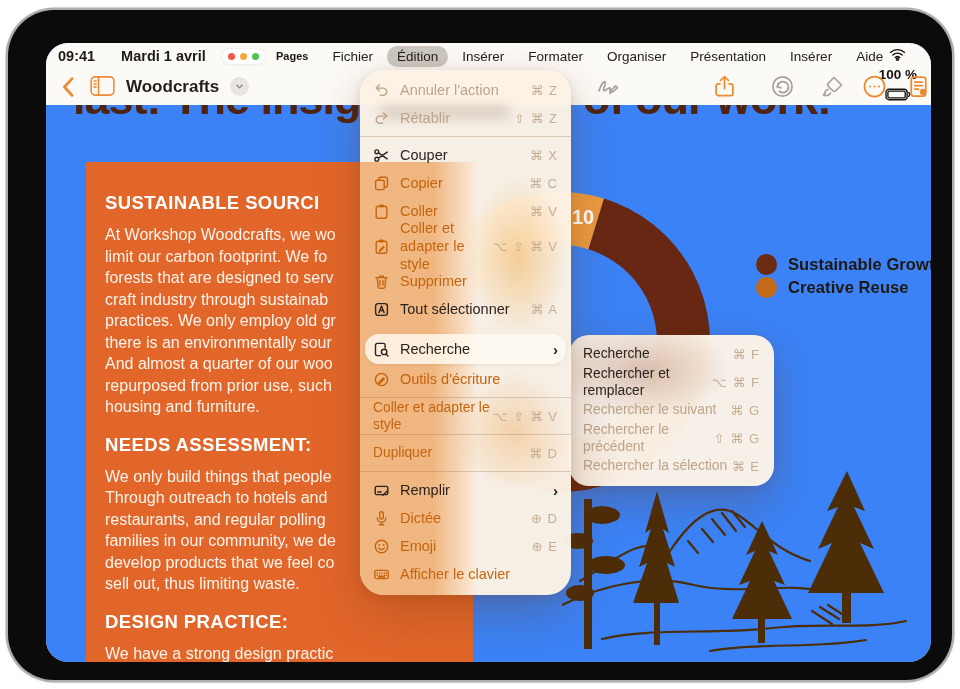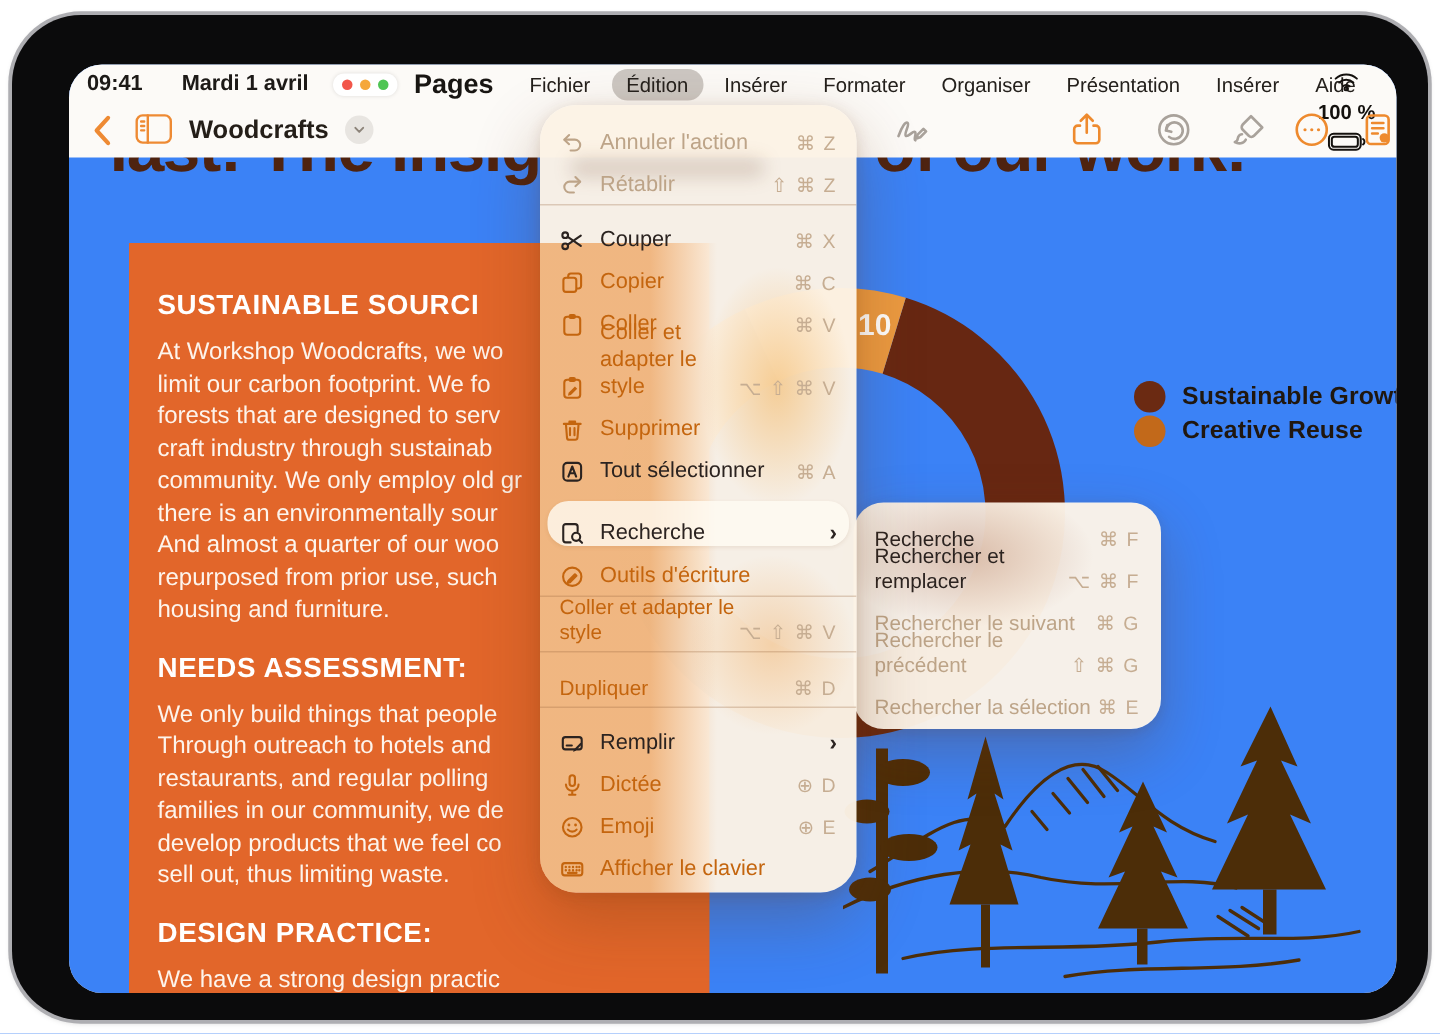--- a/index.html
+++ b/index.html
@@ -17,21 +17,21 @@
   
   .topchrome { position:absolute; left:0; top:0; width:100%; height:62px; background:#fcfaf7; z-index:40; }
   .statusrow { position:absolute; left:0; top:0; width:100%; height:26px; }
   .timegroup { position:absolute; left:12px; top:5px; display:flex; gap:26px; align-items:center;
                font-size:14.5px; color:#1d1a17; }
   .time { font-weight:700; } .date { font-weight:600; }
   .winpill { position:absolute; left:176px; top:6px; height:15px; padding:0 6px; border-radius:9px;
              background:#ffffff; box-shadow:0 0 3px rgba(0,0,0,.12); display:flex; gap:5px; align-items:center; }
   .windot { width:7px; height:7px; border-radius:50%; }
   .menubar { position:absolute; left:220px; top:0; height:26px; display:flex; align-items:center; gap:4px; }
-  .mb-app { font-weight:700; font-size:18px; color:#181512; padding:3px 10px; }
+  .mb-app { font-weight:700; font-size:11px; color:#181512; padding:3px 10px; }
   .mb-item { font-weight:400; font-size:13.5px; color:#24201c; padding:3px 10px; border-radius:12px; }
   .mb-item.active { background:rgba(92,82,72,.30); }
   .statusright { position:absolute; right:14px; top:5px; display:flex; gap:6px; align-items:center; color:#14110e;flex-direction:column; }
   .statusright .pct { font-size:13.5px; font-weight:600; }
   .statusright svg { display:block; }
 
   .toolbarrow { position:absolute; left:0; top:26px; width:100%; height:36px; }
   .tb-back { position:absolute; left:10px; top:5px; width:26px; height:26px; color:#ee8a33; }
   .tb-doc { position:absolute; left:44px; top:6px; width:25px; height:22px; color:#ee8a33; }
   .tb-title { position:absolute; left:80px; top:8px; font-size:17px; font-weight:700; color:#241e18; }
@@ -62,21 +62,21 @@
 
   .forest { position:absolute; left:516px; top:420px; width:356px; height:197px; z-index:4; color:#4c2d08; }
 
   
   .menu { position:absolute; left:314px; top:27px; width:211px; border-radius:24px;
           background:rgba(252,243,229,.97); z-index:60; padding:6px 0 7px;
           box-shadow:0 18px 45px rgba(110,55,15,.30), 0 2px 10px rgba(110,55,15,.14); overflow:hidden; }
   .menu-layer { position:absolute; inset:0; pointer-events:none; }
   .blob { position:absolute; }
   .menu-content { position:relative; }
-  .menu-item { display:flex; align-items:flex-end; padding:0 13px; height:28px; }
+  .menu-item { display:flex; align-items:center; padding:0 13px; height:28px; }
   .menu-item.two-line { height:42px; }
   .menu-item.highlight { background:rgba(255,251,243,.80); border-radius:14px; margin:1px 5px; height:30px;
                          padding:0 8px; box-shadow:0 1px 3px rgba(120,70,20,.10); }
   .mi-icon { width:27px; flex:none; height:17px; }
   .mi-icon svg { width:17px; height:17px; display:block; }
   .mi-label { flex:1; font-size:14.5px; line-height:1.25; }
   .no-icon .mi-label { font-size:13.8px; }
   .mi-short { font-size:13px; letter-spacing:1px; color:#c6ad92; white-space:nowrap; }
   .mi-chev { font-size:15px; font-weight:600; margin-left:6px; }
   .st-disabled .mi-label, .st-disabled .mi-icon { color:#bda488; }
@@ -103,21 +103,21 @@
         <div class="headline-frag" style="left:27px">last! The insig</div>
         <div class="headline-frag" style="left:537px">of our work!</div>
 
         <div class="orangebox" id="orangebox">
             <div class="sec-h">SUSTAINABLE SOURCI</div>
             <div class="sec-p">
               <div class="sec-line">At Workshop Woodcrafts, we wo</div>
               <div class="sec-line">limit our carbon footprint. We fo</div>
               <div class="sec-line">forests that are designed to serv</div>
               <div class="sec-line">craft industry through sustainab</div>
-              <div class="sec-line">community. We only employ old gr</div>
+              <div class="sec-line">practices. We only employ old gr</div>
               <div class="sec-line">there is an environmentally sour</div>
               <div class="sec-line">And almost a quarter of our woo</div>
               <div class="sec-line">repurposed from prior use, such</div>
               <div class="sec-line">housing and furniture.</div>
             </div>
             <div class="sec-h">NEEDS ASSESSMENT:</div>
             <div class="sec-p">
               <div class="sec-line">We only build things that people</div>
               <div class="sec-line">Through outreach to hotels and</div>
               <div class="sec-line">restaurants, and regular polling</div>

